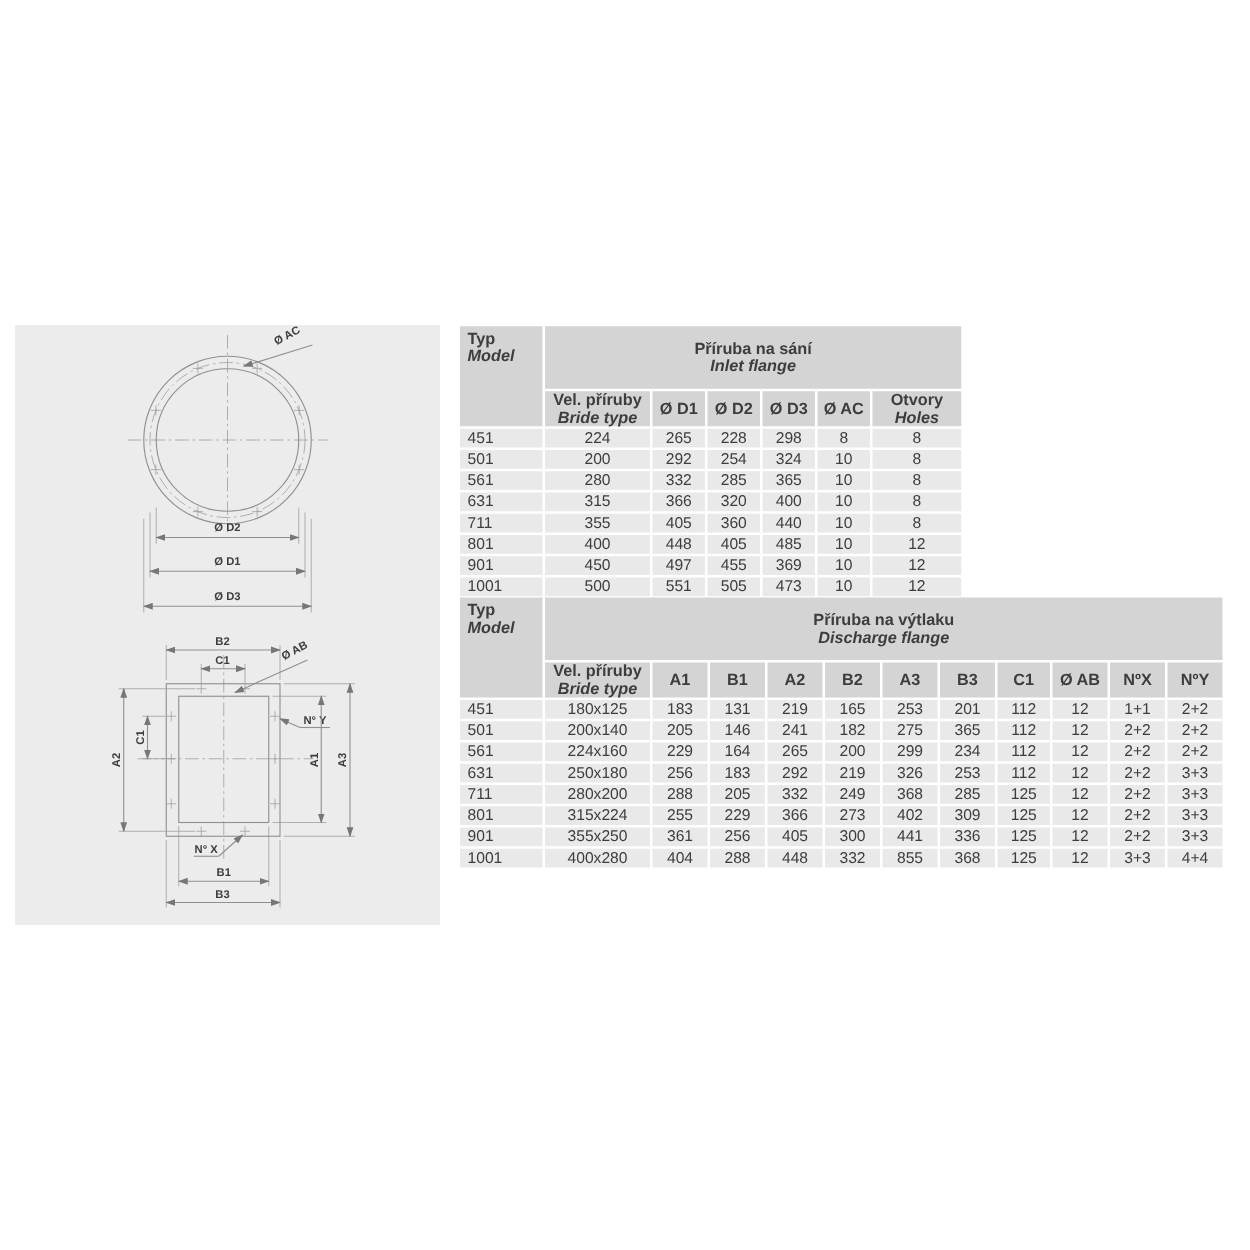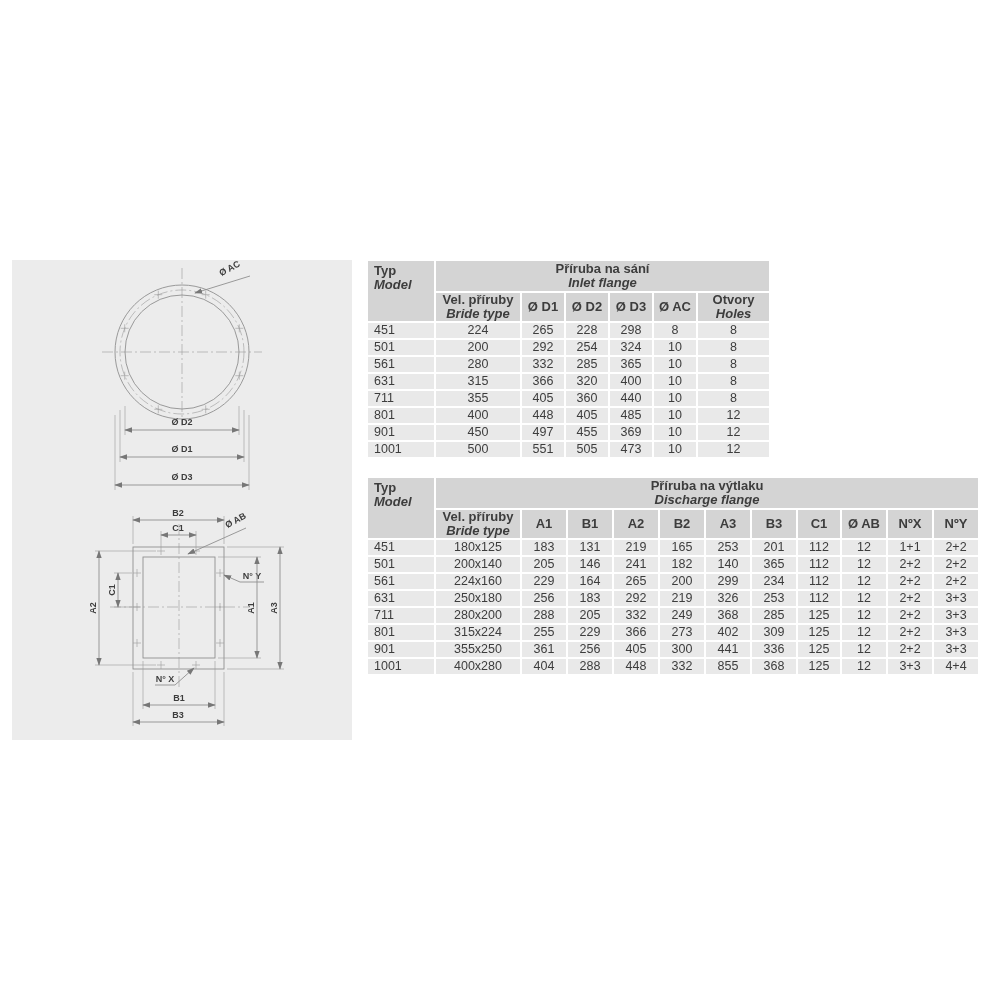--- a/index.html
+++ b/index.html
@@ -16,21 +16,21 @@
     position:absolute; border-collapse:separate; border-spacing:2px;
     table-layout:fixed; color:#3d3d3d;
   }
   table.inlet { left:366px; top:259px; }
   table.discharge { left:366px; top:476px; }
   .tbl th {
     background:#d4d4d4; font-size:13px; font-weight:bold;
     line-height:14px; padding:0; vertical-align:middle; text-align:center;
   }
   .tbl th.typ { text-align:left; vertical-align:top; padding:3px 0 0 6px; }
-  .tbl thead tr.h1 { height:30px;margin-left:20px; }
+  .tbl thead tr.h1 { height:50px;margin-left:20px; }
   .tbl thead tr.h2 { height:28px; }
   .tbl tbody tr { height:14px; }
   .tbl td {
     background:#e9e9e9; font-size:12.5px; text-align:center;
     padding:0; line-height:15px; white-space:nowrap; overflow:hidden;
   }
   .tbl td.model-col { text-align:left; padding-left:6px; }
   .it { font-style:italic; }
   svg text {
     font-family:"Liberation Sans", sans-serif;
@@ -331,21 +331,21 @@
         <td>1+1</td>
         <td>2+2</td>
       </tr>
       <tr>
         <td class="model-col">501</td>
         <td>200x140</td>
         <td>205</td>
         <td>146</td>
         <td>241</td>
         <td>182</td>
-        <td>140</td>
+        <td>275</td>
         <td>365</td>
         <td>112</td>
         <td>12</td>
         <td>2+2</td>
         <td>2+2</td>
       </tr>
       <tr>
         <td class="model-col">561</td>
         <td>224x160</td>
         <td>229</td>

